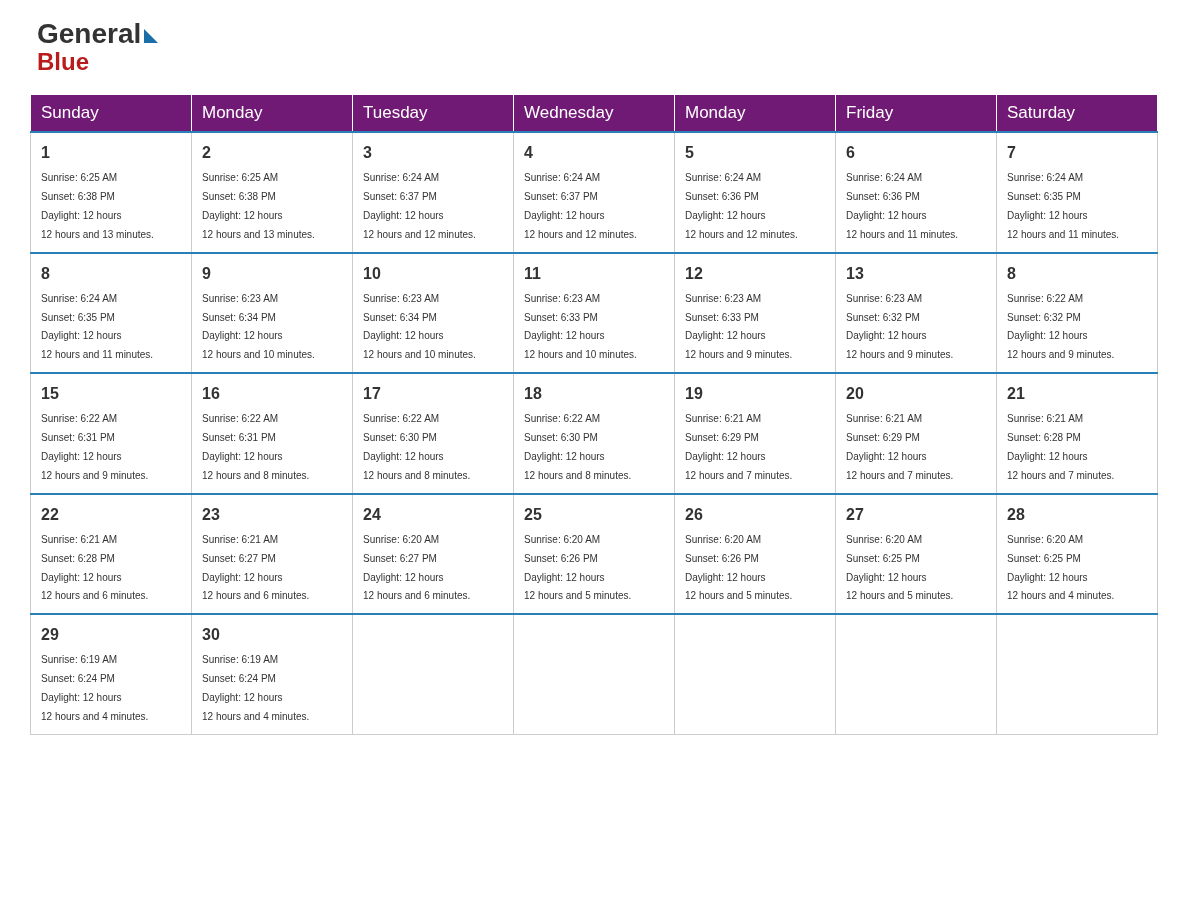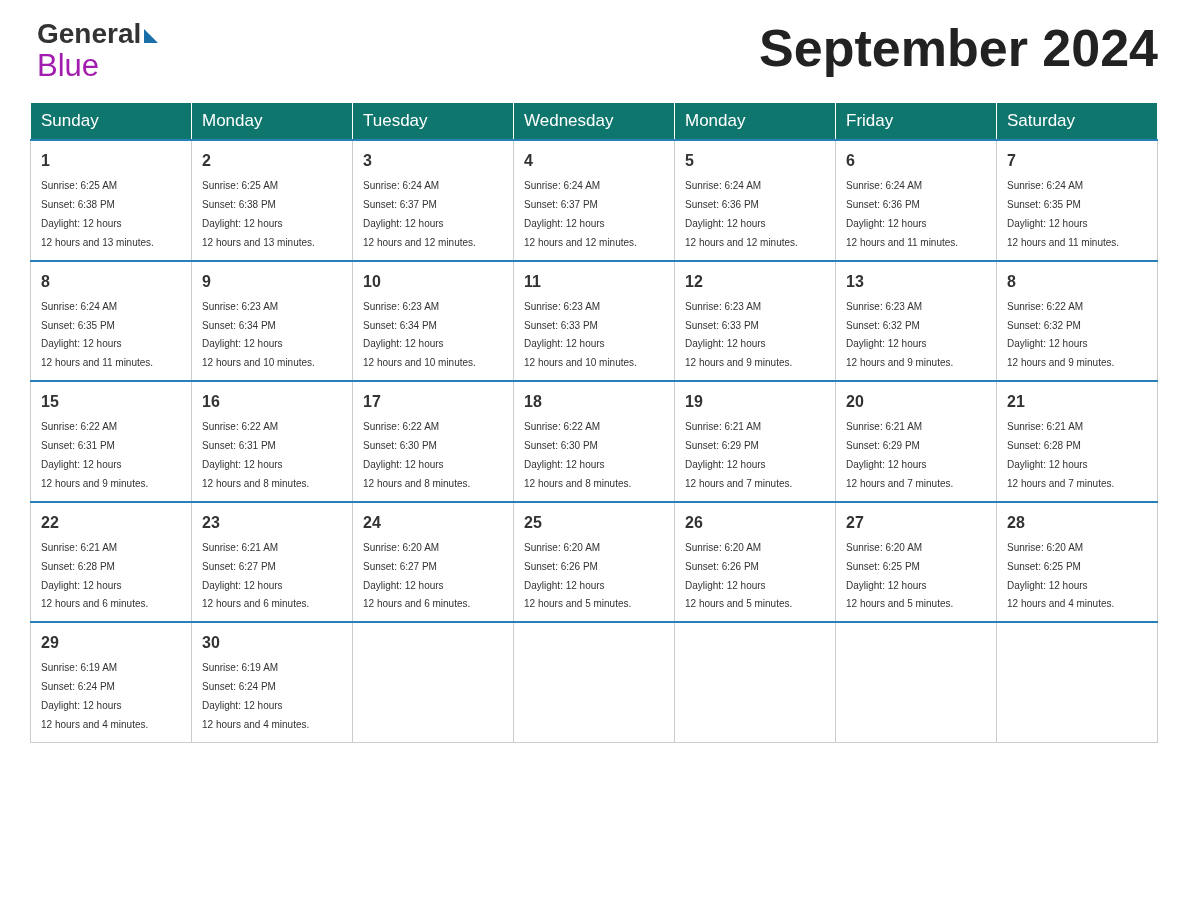--- a/index.html
+++ b/index.html
@@ -38,23 +38,23 @@
       width: 0;
       height: 0;
       border-left: 14px solid #1a6fa8;
       border-top: 14px solid transparent;
       border-bottom: 0px solid transparent;
       margin-left: 3px;
       margin-top: 4px;
       vertical-align: top;
     }
     .logo-blue {
-      color: #a21caf;
-      font-size: 31px;
-      font-weight: normal;
+      color: #b91c1c;
+      font-size: 24px;
+      font-weight: bold;
     }
     .title-block {
       text-align: right;
     }
     .month-title {
       font-size: 52px;
       font-weight: bold;
       color: #222;
       line-height: 1.1;
     }
@@ -62,21 +62,21 @@
       font-size: 22px;
       color: #555;
       margin-top: 4px;
     }
     .calendar-table {
       width: 100%;
       border-collapse: collapse;
       table-layout: fixed;
     }
     .calendar-table th {
-      background: #0f766e;
+      background: #701a75;
       color: #fff;
       font-size: 17px;
       font-weight: normal;
       padding: 8px 10px;
       text-align: left;
       border: 1px solid #fff;
     }
     .calendar-table td {
       vertical-align: top;
       padding: 8px 10px;
@@ -108,21 +108,20 @@
 
 <div class="header">
   <div class="logo">
     <div class="logo-text">
       <span class="logo-general">General</span>
       <span class="logo-arrow"></span>
     </div>
     <span class="logo-blue">Blue</span>
   </div>
   <div class="title-block">
-    <div class="month-title">September 2024</div>
   </div>
 </div>
 
 <table class="calendar-table">
   <thead>
     <tr>
     <th>Sunday</th>
         <th>Monday</th>
         <th>Tuesday</th>
         <th>Wednesday</th>

